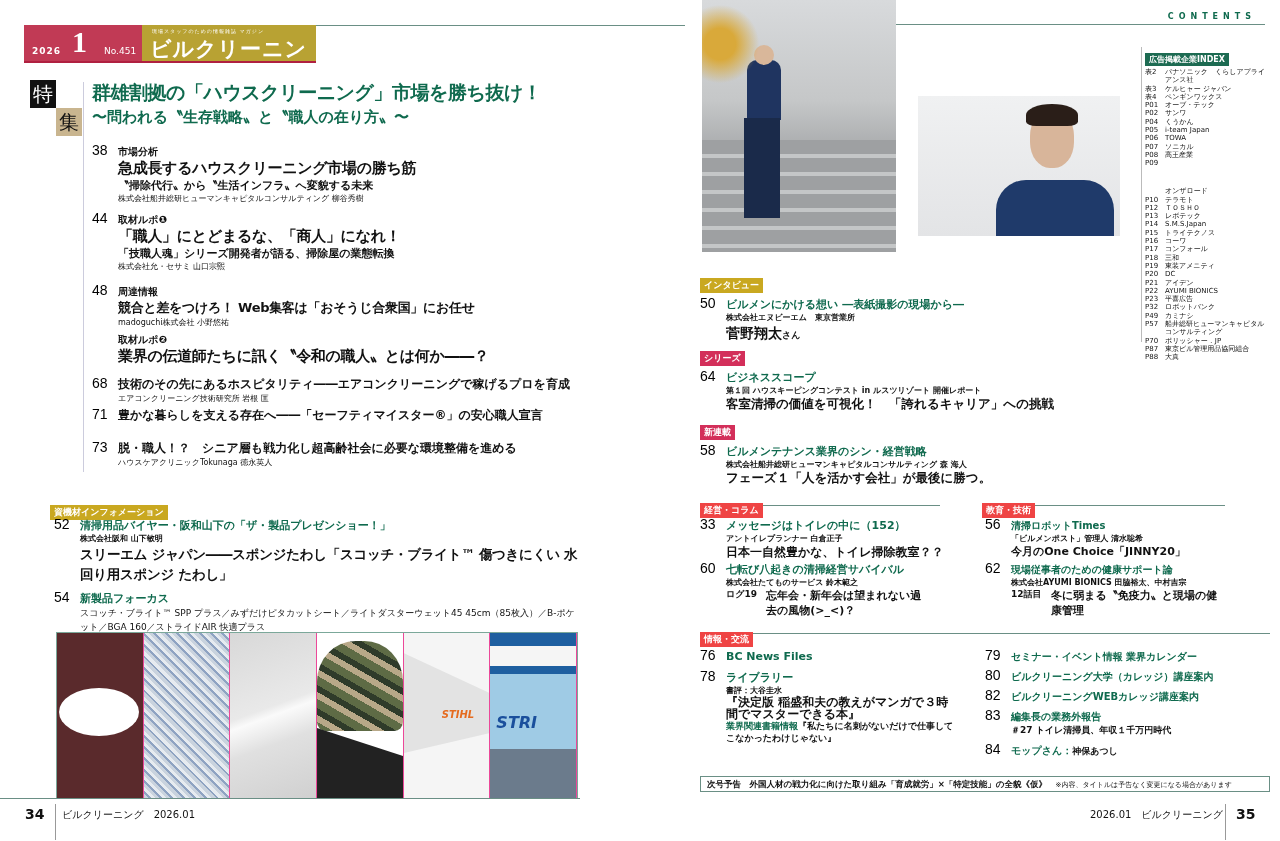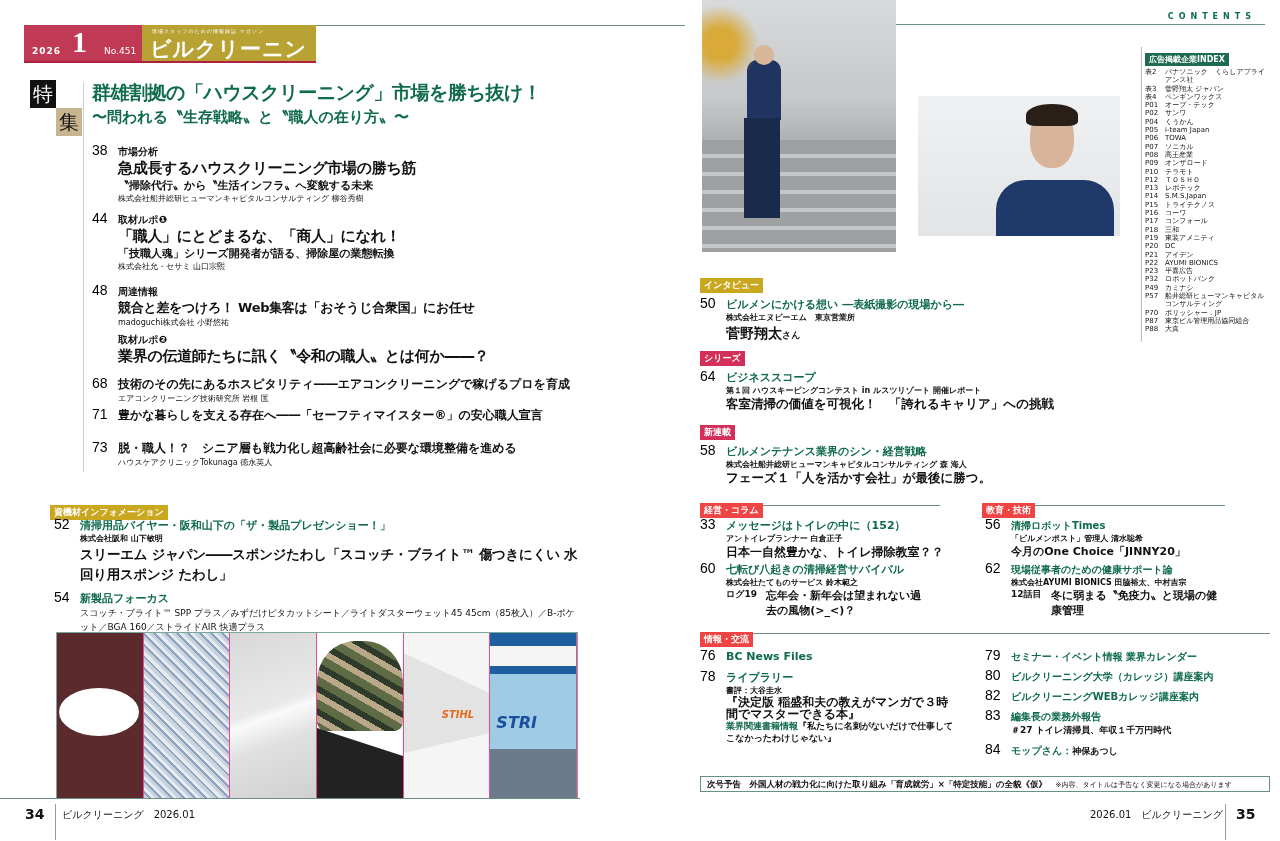--- a/index.html
+++ b/index.html
@@ -172,21 +172,21 @@
 <div class="abs" id="adx">
   <div id="adx-bar"></div>
   <div id="adx-head">広告掲載企業INDEX</div>
   <div id="adx-rows">
       <div class="adr">
         <span class="p">表2</span>
         <span style="flex: 1 1 0%;">パナソニック　くらしアプライアンス社</span>
       </div>
       <div class="adr">
         <span class="p">表3</span>
-        <span style="flex: 1 1 0%;">菅野翔太 ジャパン</span>
+        <span style="flex: 1 1 0%;">ケルヒャー ジャパン</span>
       </div>
       <div class="adr">
         <span class="p">表4</span>
         <span style="flex: 1 1 0%;">ペンギンワックス</span>
       </div>
       <div class="adr">
         <span class="p">P01</span>
         <span style="flex: 1 1 0%; font-family: Liberation Mono, monospace;">オーブ・テック</span>
       </div>
       <div class="adr">
@@ -208,21 +208,21 @@
       <div class="adr">
         <span class="p">P07</span>
         <span style="flex: 1 1 0%;">ソニカル</span>
       </div>
       <div class="adr">
         <span class="p">P08</span>
         <span style="flex: 1 1 0%;">高王産業</span>
       </div>
       <div class="adr">
         <span class="p">P09</span>
-        <span style="flex: 1 1 0%;">オンザロード</span>
+        <span style="flex: 1 1 0%; margin-top: 28px;">オンザロード</span>
       </div>
       <div class="adr">
         <span class="p">P10</span>
         <span style="flex: 1 1 0%;">テラモト</span>
       </div>
       <div class="adr">
         <span class="p">P12</span>
         <span style="flex: 1 1 0%;">ＴＯＳＨＯ</span>
       </div>
       <div class="adr">

